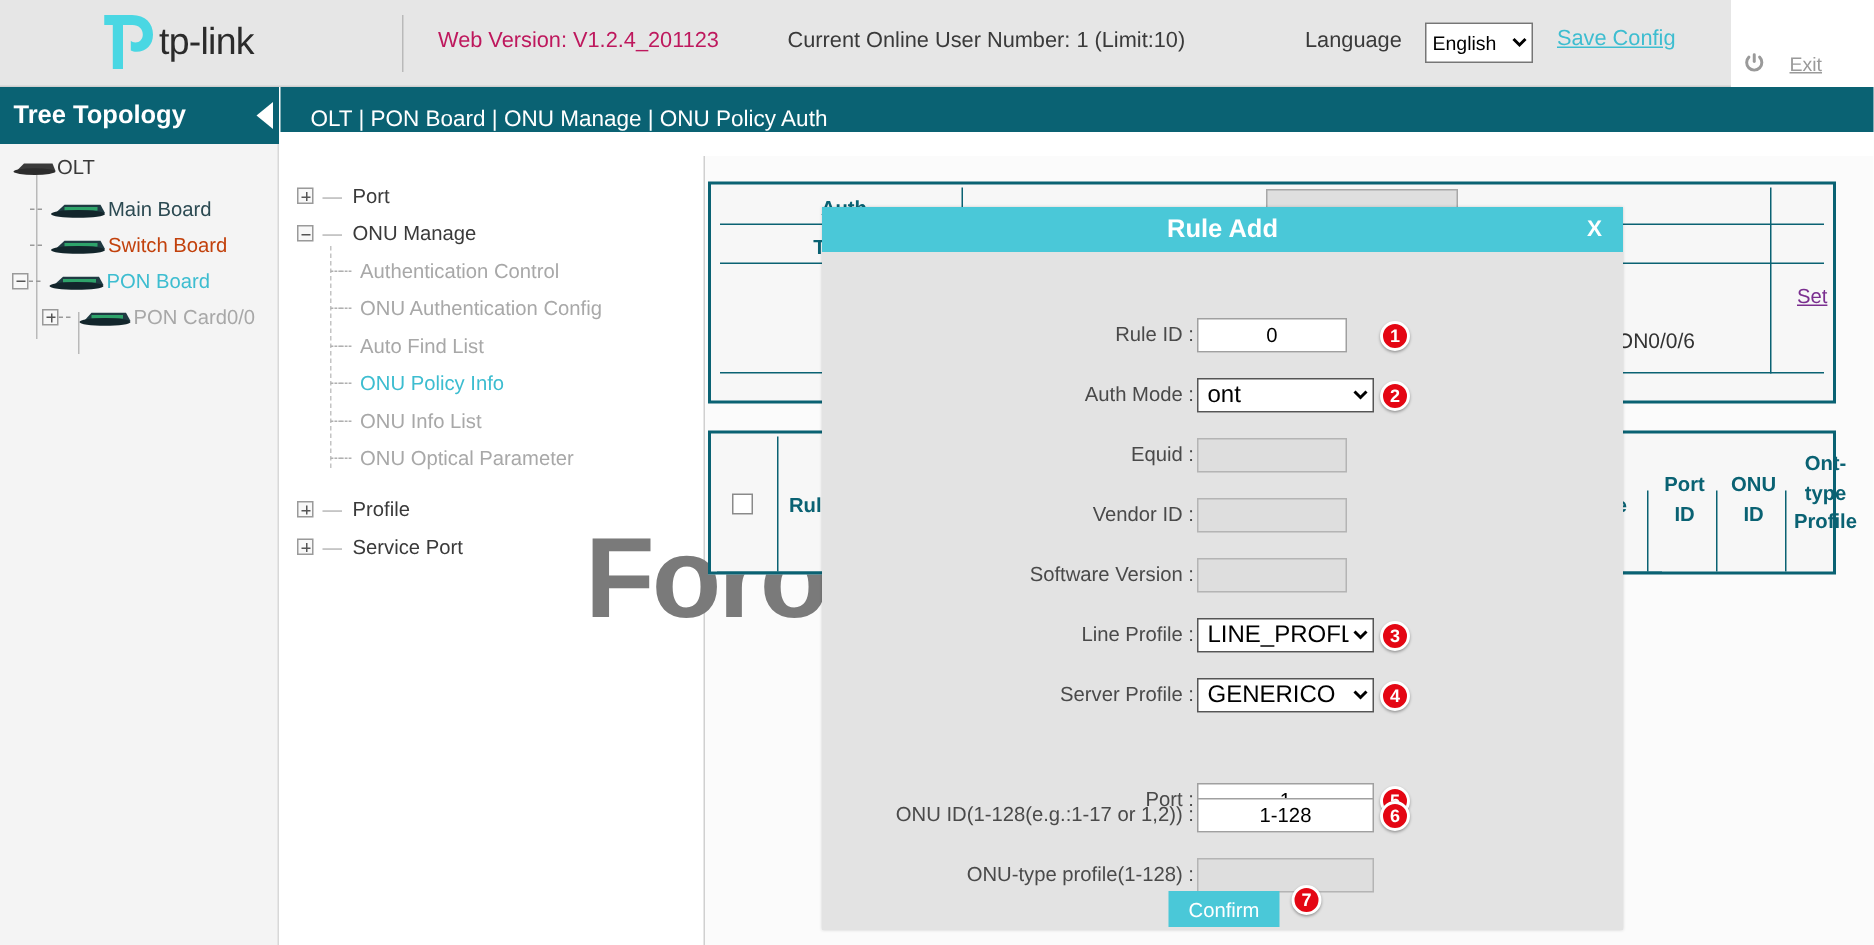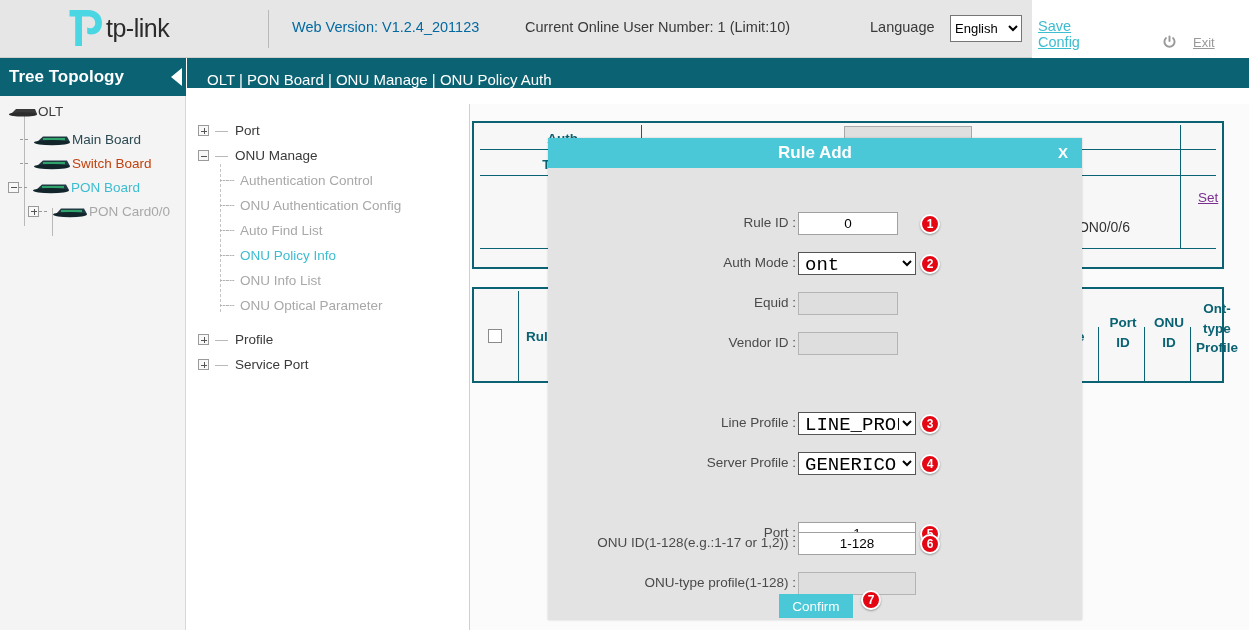--- a/index.html
+++ b/index.html
@@ -7,40 +7,40 @@
     margin: 0; padding: 0;
     width: 1249px; height: 630px;
     overflow: hidden;
     font-family: "Liberation Sans", sans-serif;
     background: #ffffff;
   }
 
   
   #topbar {
     position: absolute; left: 0; top: 0;
-    width: 1032px; height: 58px;
+    width: 1154px; height: 58px;
     background: #e6e6e6;
     border-bottom: 1px solid #cfcfcf;
   }
   #logo-wrap {
     position: absolute; left: 68px; top: 8px;
     display: flex; align-items: center; gap: 2px;
   }
   #logo-mark { width: 36px; height: 40px; }
   #logo-text {
     font-size: 25px; color: #2b2b2b; letter-spacing: -0.5px;
     font-weight: 400;
   }
   #hdr-divider {
     position: absolute; left: 268px; top: 10px;
     width: 1px; height: 38px; background: #b9b9b9;
   }
   #web-version {
     position: absolute; left: 292px; top: 19px;
-    font-size: 14.5px; color: #0369a1;
+    font-size: 14.5px; color: #be185d;
   }
   #online-users {
     position: absolute; left: 525px; top: 19px;
     font-size: 14.5px; color: #3a3a3a;
   }
   #lang-label {
     position: absolute; left: 870px; top: 19px;
     font-size: 14.5px; color: #3a3a3a;
   }
   #lang-select {
@@ -255,22 +255,22 @@
     background: #ffffff; border: 1px solid #a0a0a0;
     font-family: "Liberation Sans", sans-serif;
     font-size: 13.5px; color:#000; text-align:center;
     padding: 0;
   }
   .ftext.wide { width: 118px; }
   .ftext.disabled { background: #dedede; border:1px solid #b4b4b4; }
   .fselect {
     width: 118px; height: 23px;
     background: #ffffff; border: 1px solid #555;
-    font-family: Liberation Mono, monospace;
-    font-size: 19px; color:#000;
+    font-family: Liberation Sans, sans-serif;
+    font-size: 16px; color:#000;
     border-radius: 0; padding-left: 2px;
   }
   .badge {
     position:absolute; width: 20px; height: 20px;
     border-radius: 50%;
     background: #e40613; border: 2px solid #ffffff;
     box-shadow: 0 1px 2px rgba(0,0,0,0.35);
     color:#fff; font-size: 12px; font-weight: bold;
     display:flex; align-items:center; justify-content:center;
     line-height: 1;
@@ -430,20 +430,21 @@
   <div class="mrow" style="left:11px; top:253px;">
     <div class="expander plus"></div>
     <div class="mdash">—</div>
     <span class="mrow-label" style="color:#3a3a3a">Service Port</span>
   </div>
 </div>
 
 <div id="content">
 
   <div id="watermark">
+    <span id="wm-foro">Foro</span>
     <svg id="wm-signal" width="64" height="52" viewBox="0 0 64 52">
       <path d="M6 24 A32 32 0 0 1 58 24" stroke="#9cc9e2" stroke-width="4" fill="none" stroke-linecap="round"></path>
       <path d="M16 31 A22 22 0 0 1 48 31" stroke="#9cc9e2" stroke-width="4" fill="none" stroke-linecap="round"></path>
       <circle cx="32" cy="40" r="6" fill="#9cc9e2"></circle>
     </svg>
     <span id="wm-isp">ISP</span>
   </div>
 
   <div id="panel1">
     <div class="p1label" style="left:14px; top:8px; width:90px;">Auth</div>
@@ -502,20 +503,24 @@
     <div class="frow" style="top:124px;">
       <div class="flabel">Equid :</div>
       <div class="fctrl"><input class="ftext disabled" disabled="" value="" style=""></div>
     </div>
 
     <div class="frow" style="top:164px;">
       <div class="flabel">Vendor ID :</div>
       <div class="fctrl"><input class="ftext disabled" disabled="" value="" style=""></div>
     </div>
 
+    <div class="frow" style="top:204px;">
+      <div class="flabel">Software Version :</div>
+      <div class="fctrl"><input class="ftext disabled" disabled="" value="" style=""></div>
+    </div>
 
     <div class="frow" style="top:244px;">
       <div class="flabel">Line Profile :</div>
       <div class="fctrl"><select class="fselect"><option>LINE_PROFLE_1</option></select></div>
       <div class="badge" style="left:372px; top:2px;">3</div>
     </div>
 
     <div class="frow" style="top:284px;">
       <div class="flabel">Server Profile :</div>
       <div class="fctrl"><select class="fselect"><option>GENERICO</option></select></div>

